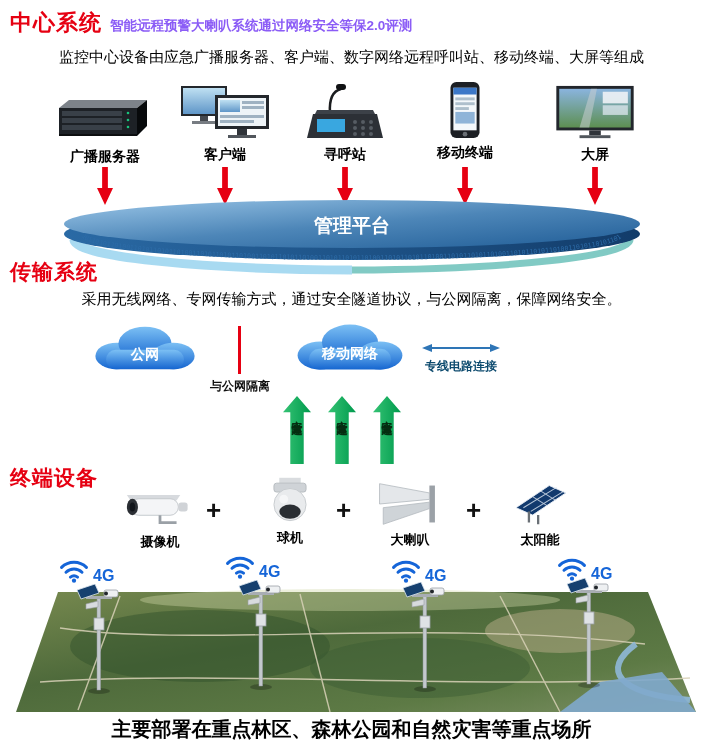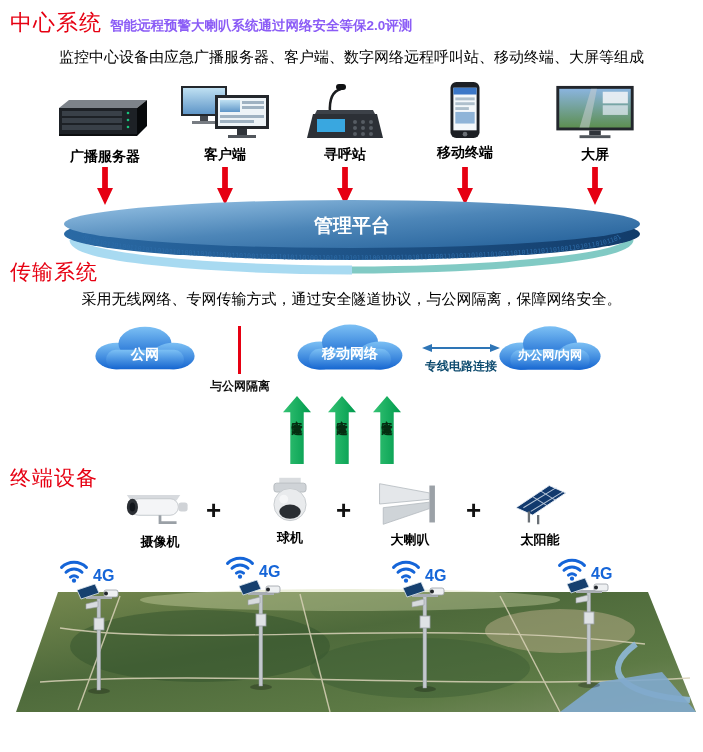--- a/index.html
+++ b/index.html
@@ -1,20 +1,20 @@
 <!DOCTYPE html>
 <html><head>
 <meta charset="utf-8">
 <style>
   html,body{margin:0;padding:0;background:#fff;}
   #app{position:relative;width:703px;height:752px;background:#fff;overflow:hidden;
        font-family:"Liberation Sans","DejaVu Sans",sans-serif;color:#000;}
   .abs{position:absolute;}
   
-  .sec-title{color:#e60012;font-weight:normal;font-size:21px;letter-spacing:1px;}
+  .sec-title{color:#e60012;font-weight:bold;font-size:21px;letter-spacing:1px;}
   .hdr{position:absolute;top:8px;left:10px;display:flex;align-items:baseline;gap:8px;}
   .hdr .sub{color:#8b5cf6;font-size:13.5px;font-weight:bold;}
   .desc{width:703px;text-align:center;font-size:15px;color:#000;}
   
   .dev{position:absolute;width:120px;display:flex;flex-direction:column;align-items:center;justify-content:flex-end;}
   .dev .icon-wrap{height:58px;display:flex;align-items:flex-end;justify-content:center;}
   .dev-label{font-size:14px;font-weight:bold;margin-top:4px;}
   
   .down-arrow{position:absolute;width:16px;height:38px;background:#e60012;
     clip-path:polygon(32% 0,68% 0,68% 55%,100% 55%,50% 100%,0 55%,32% 55%);}
@@ -227,31 +227,20 @@
     <svg width="134" height="58" viewBox="0 0 140 62">
       <g fill="url(#gradCloud)">
         <ellipse cx="38" cy="40" rx="24" ry="15"></ellipse>
           <ellipse cx="70" cy="26" rx="30" ry="19"></ellipse>
         <ellipse cx="102" cy="40" rx="24" ry="15"></ellipse>
           <rect x="26" y="33" width="88" height="22" rx="11"></rect>
       </g>
       <text x="70" y="43" text-anchor="middle" font-size="15" font-weight="bold" fill="#ffffff" font-family="Liberation Sans, DejaVu Sans, sans-serif">移动网络</text>
     </svg>
   </div>
-  <div class="cloud" style="left:478px;top:320px">
-    <svg width="144" height="56" viewBox="0 0 140 62">
-      <g fill="url(#gradCloud)">
-        <ellipse cx="38" cy="40" rx="24" ry="15"></ellipse>
-          <ellipse cx="70" cy="26" rx="30" ry="19"></ellipse>
-        <ellipse cx="102" cy="40" rx="24" ry="15"></ellipse>
-          <rect x="26" y="33" width="88" height="22" rx="11"></rect>
-      </g>
-      <text x="70" y="43" text-anchor="middle" font-size="13.5" font-weight="bold" fill="#ffffff" font-family="Liberation Sans, DejaVu Sans, sans-serif">办公网/内网</text>
-    </svg>
-  </div>
 
   <div class="red-line" style="left:238px;top:326px"></div>
   <div class="abs small-black" style="left:194px;top:378px;width:92px">与公网隔离</div>
 
   <div class="abs" style="left:420px;top:341px">
     <svg width="82" height="14" viewBox="0 0 82 14">
       <line x1="10" y1="7" x2="72" y2="7" stroke="#2e75b6" stroke-width="2"></line>
       <polygon points="2,7 12,3 12,11" fill="#2e75b6"></polygon>
       <polygon points="80,7 70,3 70,11" fill="#2e75b6"></polygon>
     </svg>
@@ -428,13 +417,14 @@
       <rect x="21" y="14" width="3.6" height="92" fill="#c3c8cd" stroke="#8f969c" stroke-width="0.5"></rect>
       <rect x="10" y="12" width="26" height="3" fill="#a8adb3"></rect>
       <polygon points="1,6 19,0 23,9 5,15" fill="#16406f" stroke="#dce6f0" stroke-width="0.8"></polygon>
       <rect x="28" y="6" width="14" height="7" rx="2" fill="#eef0f2" stroke="#9aa0a6" stroke-width="0.8"></rect>
       <circle cx="30" cy="9.5" r="2" fill="#22262b"></circle>
       <polygon points="10,20 22,17 22,23 10,25" fill="#d8dbde" stroke="#9aa0a6" stroke-width="0.6"></polygon>
       <rect x="18" y="34" width="10" height="12" fill="#dfe2e5" stroke="#9aa0a6" stroke-width="0.8"></rect>
     </svg>
   </div>
 
+  <div class="footer">主要部署在重点林区、森林公园和自然灾害等重点场所</div>
 </div>
 
 </body></html>

